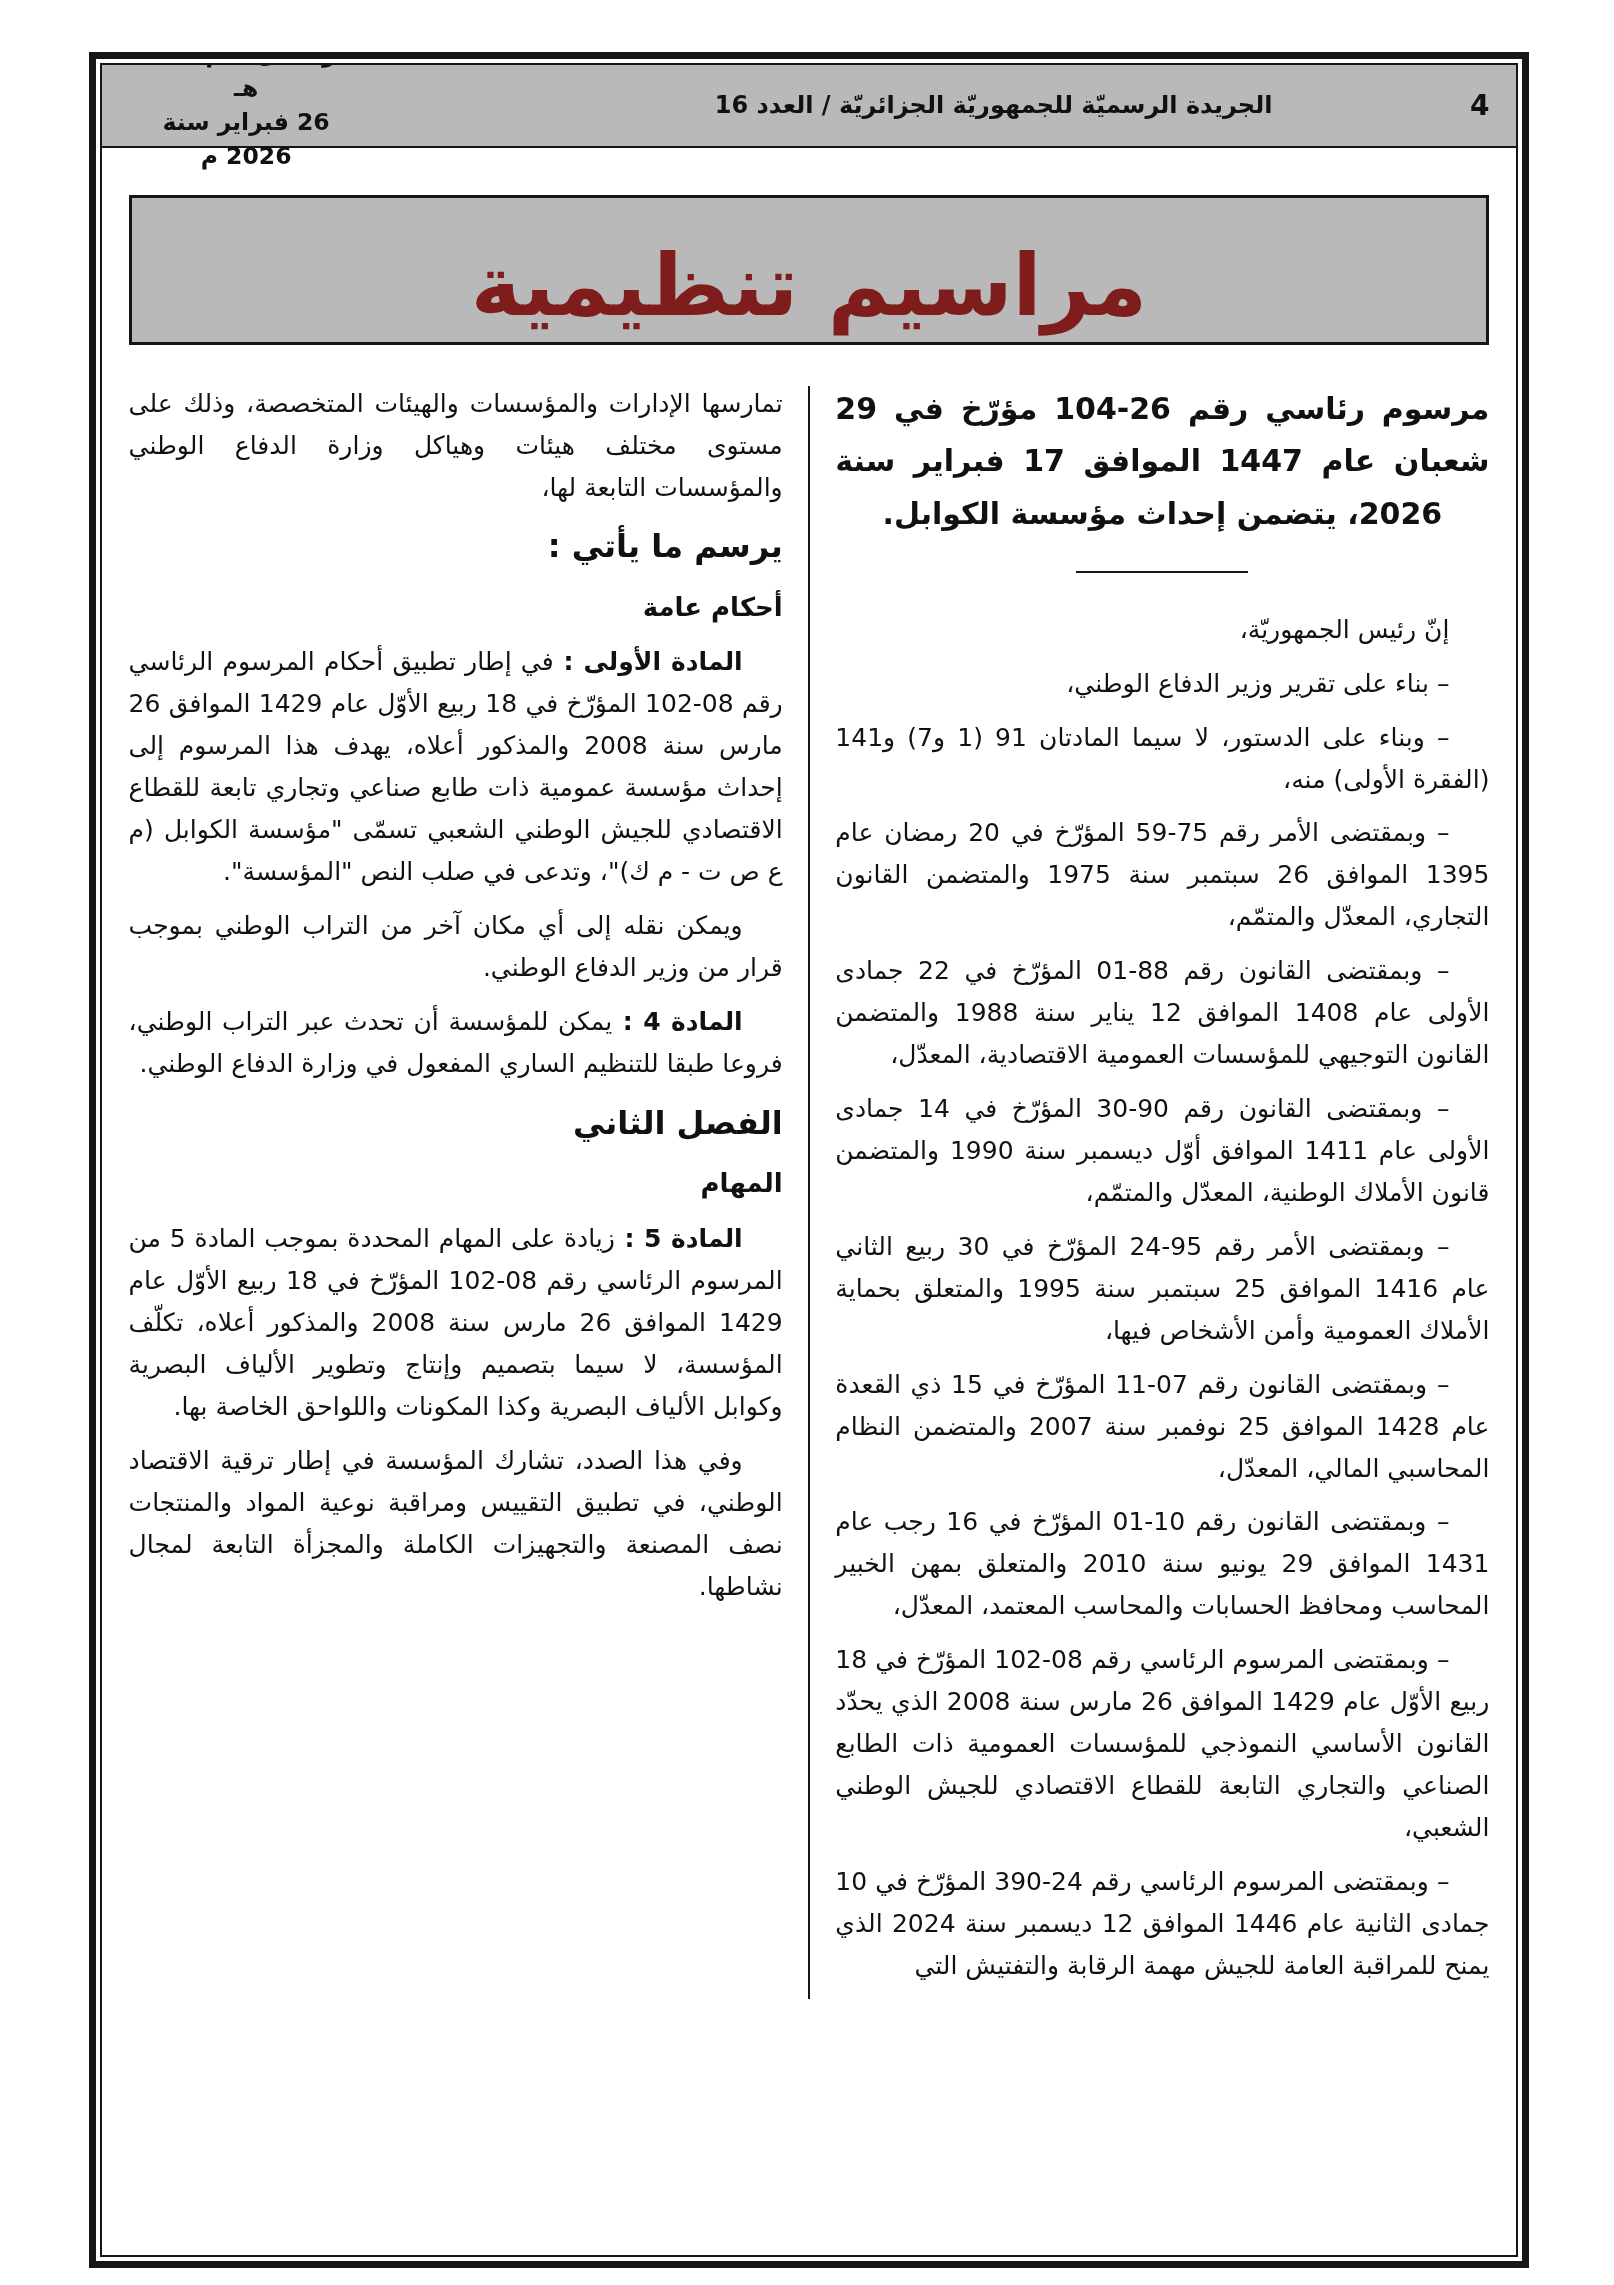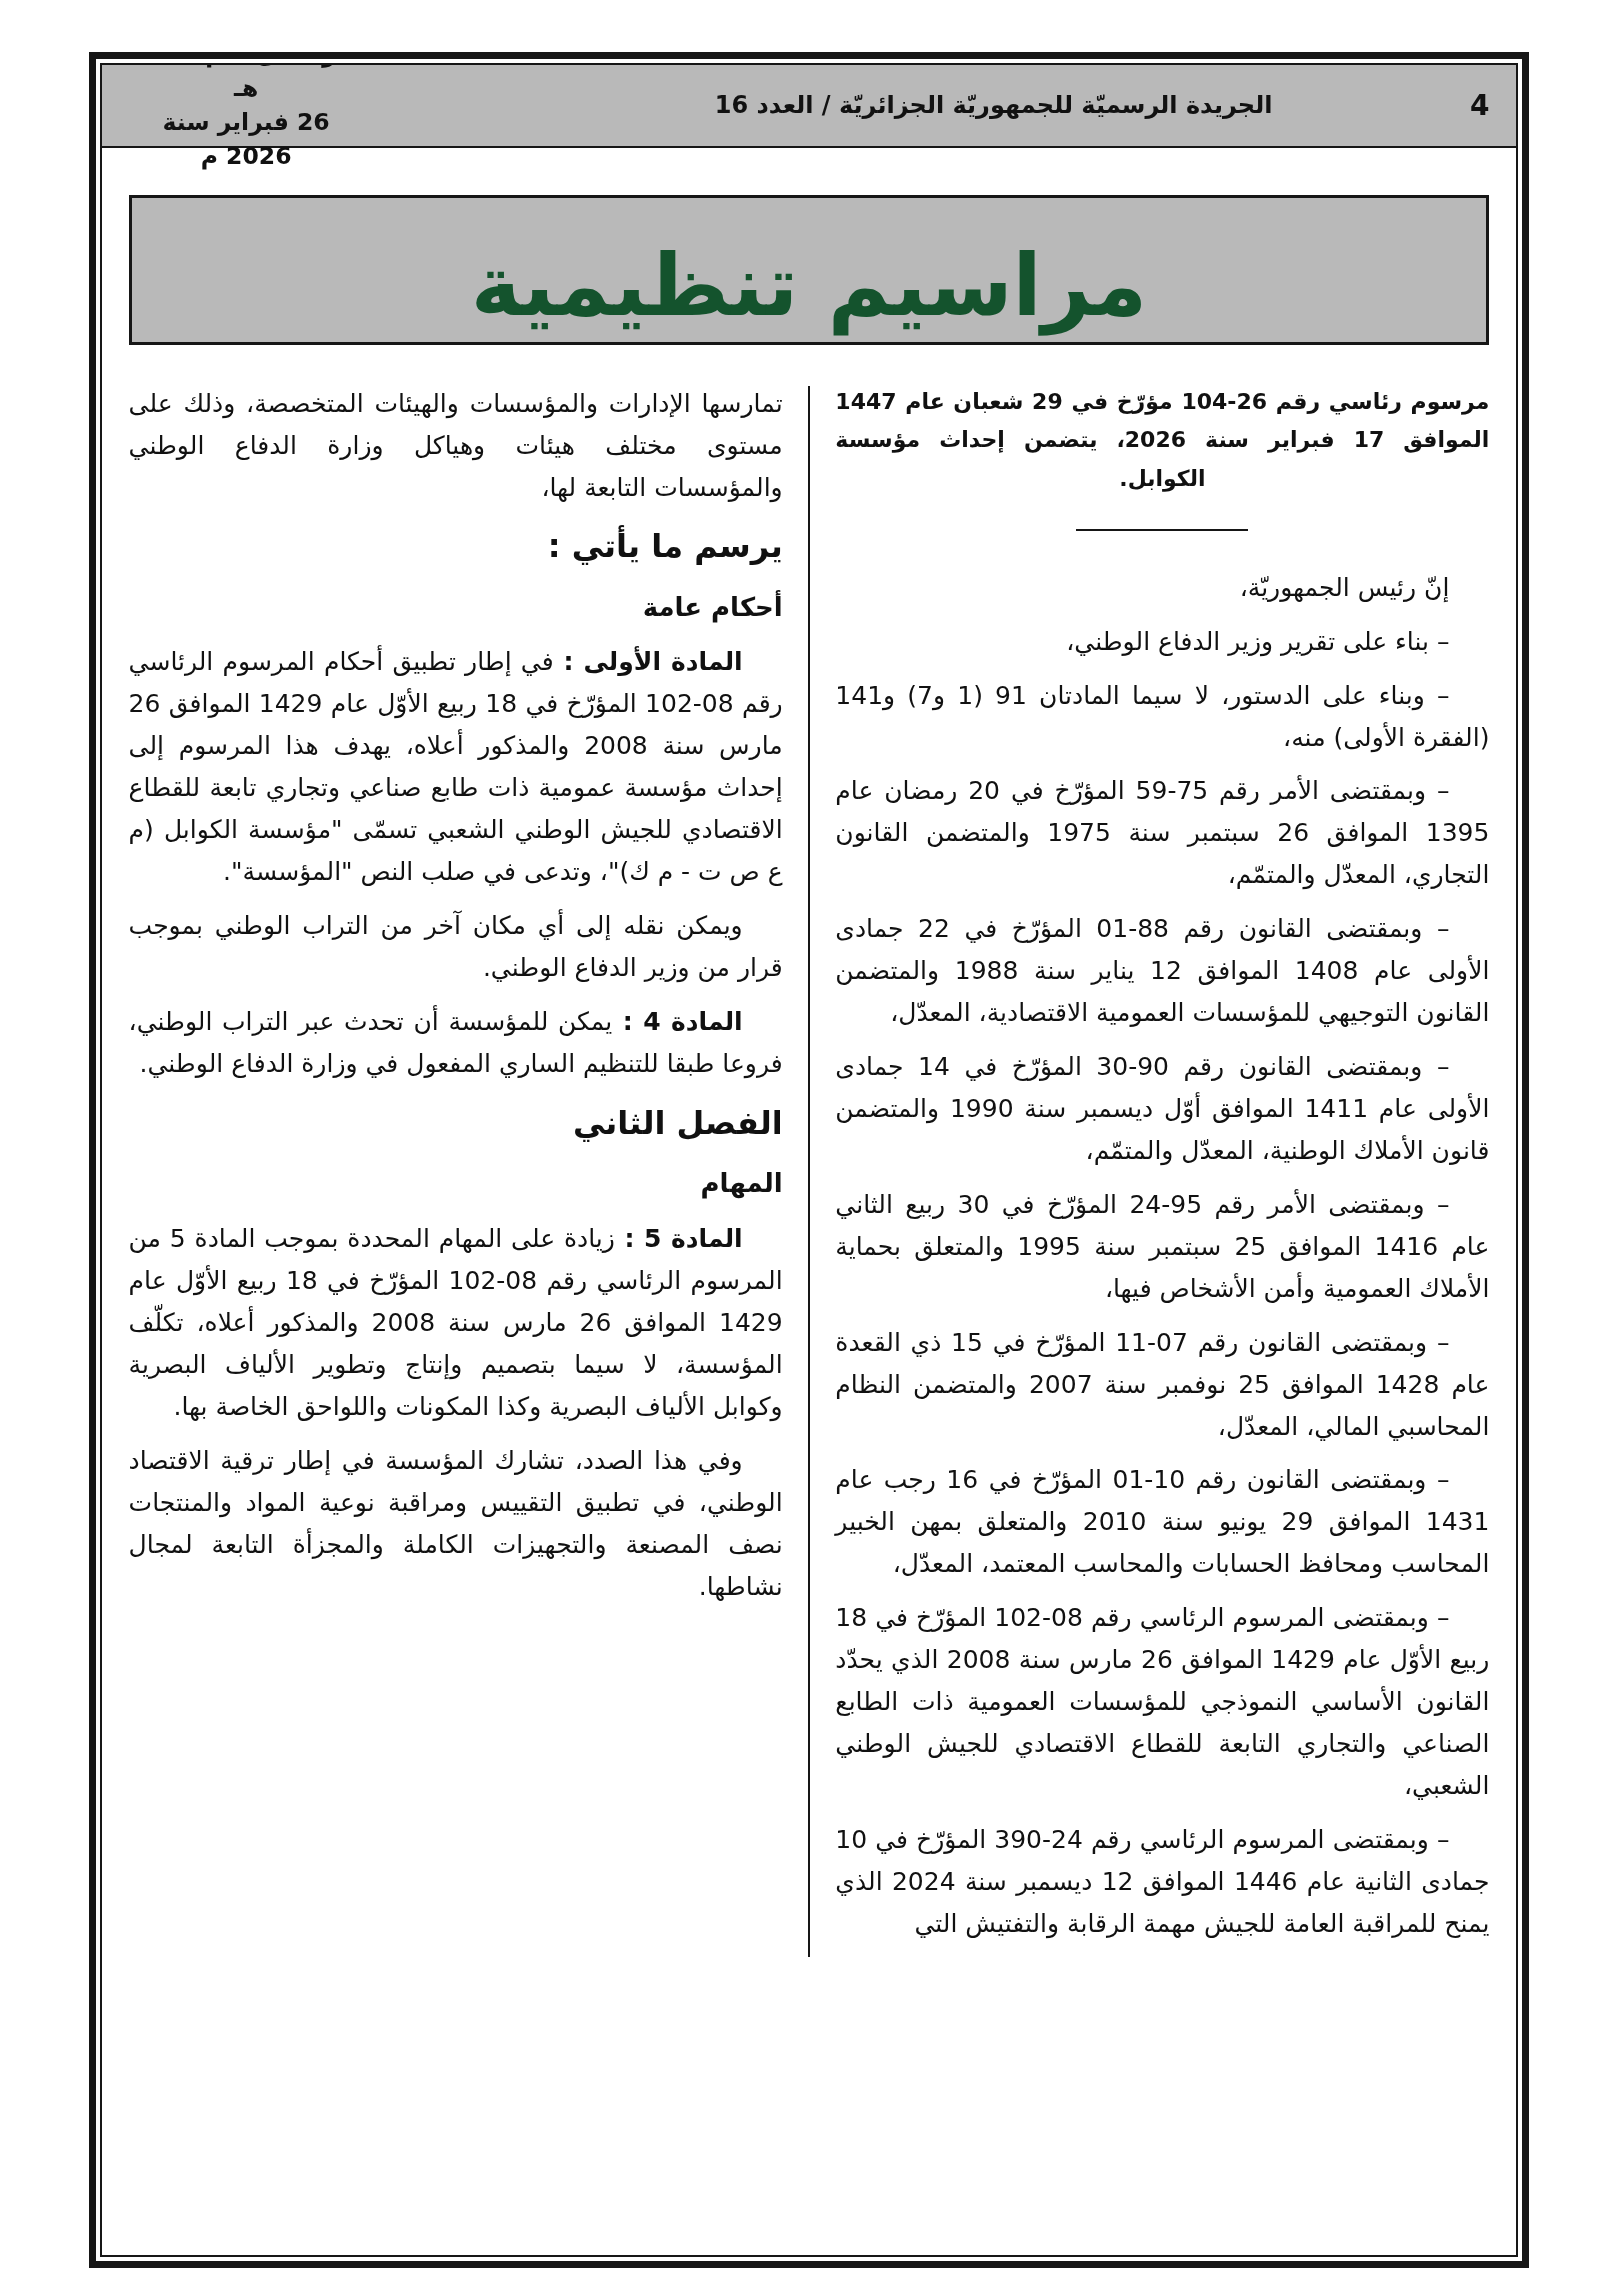--- a/index.html
+++ b/index.html
@@ -20,34 +20,34 @@
     display:flex;align-items:center;justify-content:space-between;
     direction:rtl;padding:0 27px;box-sizing:border-box;
   }
   .band .pageno{font-size:28px;font-weight:bold;width:217px;text-align:start;}
   .band .jtitle{font-size:24px;font-weight:bold;text-align:right;flex:1;}
   .band .dates{font-size:23.5px;font-weight:bold;text-align:center;line-height:1.45;width:235px;}
   .banner{
     margin:47px 27px 0;height:150px;background:#b9b9b9;border:3.6px solid #161616;
     display:flex;align-items:center;justify-content:center;box-sizing:border-box;
   }
-  .banner-title{font-size:85px;font-weight:bold;color:#14532d;letter-spacing:0;margin-top:32px;}
+  .banner-title{font-size:85px;font-weight:bold;color:#7f1d1d;letter-spacing:0;margin-top:32px;}
   .columns{
     direction:rtl;display:flex;align-items:stretch;
     margin:38px 27px 0;
   }
   .col{
     flex:1;min-width:0;font-size:25px;line-height:1.68;
     text-align:justify;
   }
   .divider{width:2.7px;background:#161616;margin:3.6px 25px 0;}
   .col p{margin:0 0 11.8px;}
   .indent{text-indent:40px;}
   .decree-title{
-    font-weight:bold;font-size:22px;line-height:1.75;
+    font-weight:bold;font-size:30px;line-height:1.75;
     text-align:justify;text-align-last:center;margin:0 0 9px;
   }
   .sep{width:172px;border-top:2.7px solid #161616;margin:31px auto 36px;}
   .heading{
     font-weight:bold;text-align:right;text-indent:0;margin:18px 0 16.3px;font-size:32px;
   }
   .subheading{
     font-weight:bold;text-indent:0;margin:5.4px 0 20px;font-size:26px;
   }
   .lead{font-weight:bold;margin-top:40px;}

